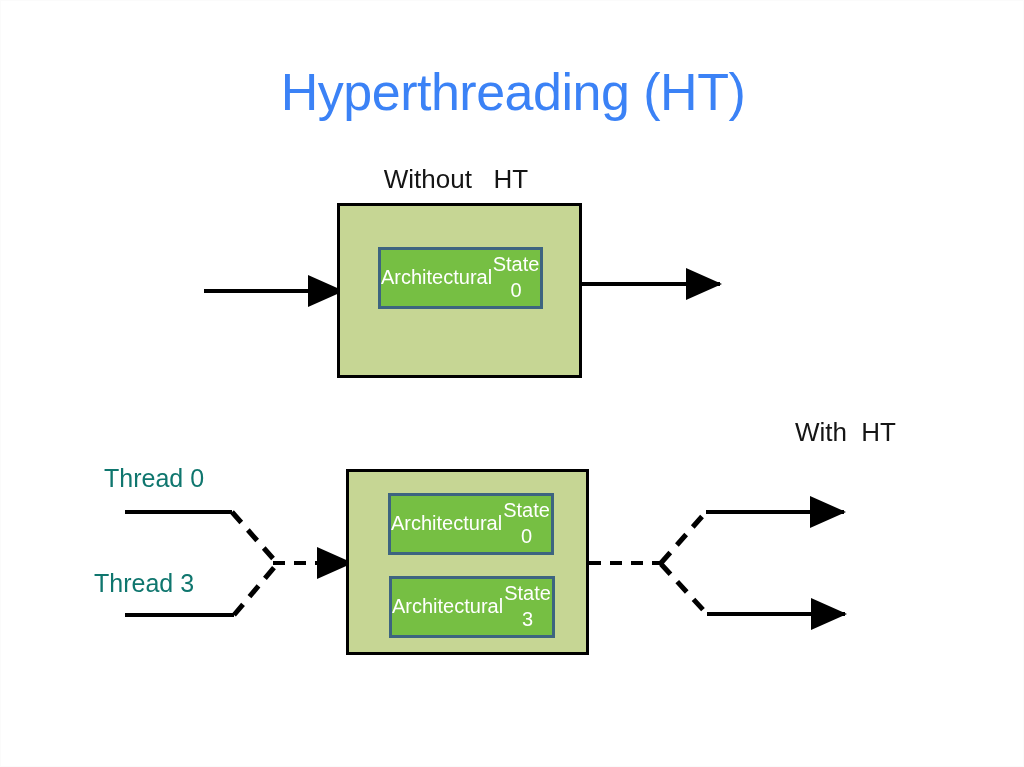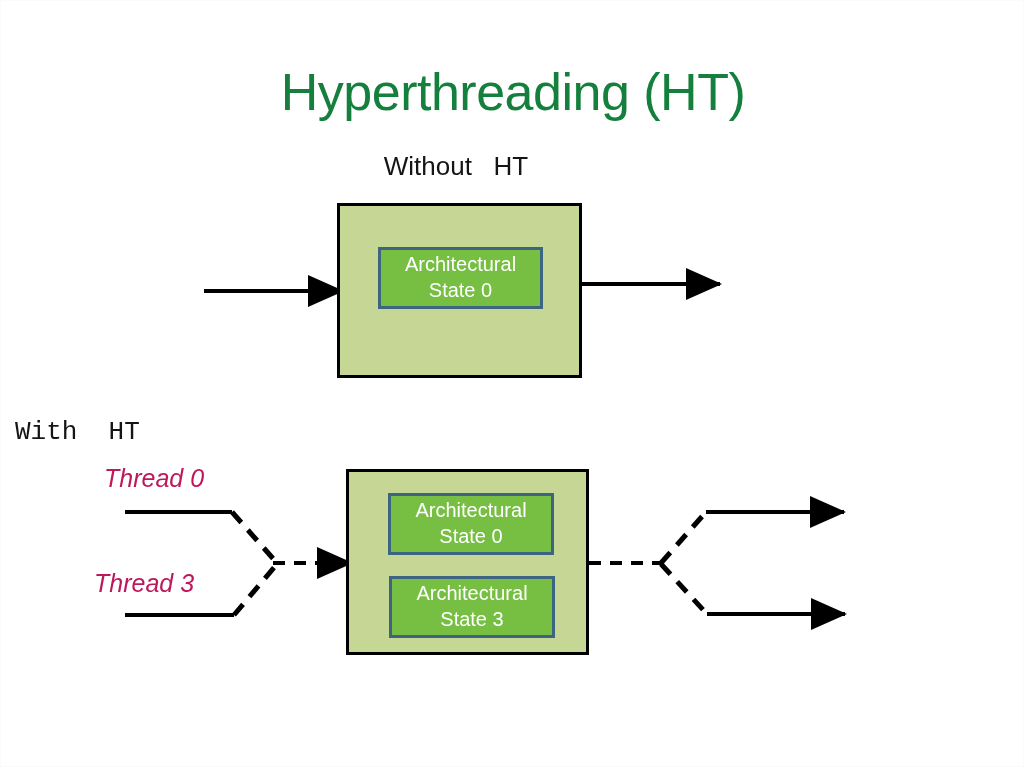--- a/index.html
+++ b/index.html
@@ -30,43 +30,41 @@
     color: #000000;
     line-height: 1.05;
   }
   #slide-title {
     left: 0;
     top: 64px;
     width: 1024px;
     text-align: center;
     font-size: 52px;
     letter-spacing: -0.5px;
-    color: #15803d;
+    color: #3b82f6;
   }
   .section-label {
     font-size: 26px;
     color: #151515;
   }
   #label-without {
     left: 0;
-    top: 152px;
+    top: 165px;
     width: 910px;
     text-align: center;
   }
   #label-with {
-    left: 14px;
+    left: 8px;
     top: 418px;
     width: 887px;
-    text-align: left;
-    font-family: Liberation Mono, monospace;
+    text-align: right;
   }
   .thread-label {
     font-size: 25px;
-    color: #be185d;
-    font-style: italic;
+    color: #0f766e;
   }
   #thread0-label { left: 103px; top: 464px; }
   #thread1-label { left: 93px; top: 569px; }
 
   .outer-box {
     position: absolute;
     background: #c6d694;
     border: 3px solid #000000;
     box-sizing: border-box;
   }
@@ -81,21 +79,21 @@
     top: 468px;
     width: 243px;
     height: 186px;
   }
   .state-box {
     position: absolute;
     background: #76bf43;
     border: 3px solid #3d6480;
     box-sizing: border-box;
     display: flex;
-    flex-direction: column;
+    flex-direction: row;
     align-items: center;
     justify-content: center;
     color: #ffffff;
     font-size: 20px;
     line-height: 1.28;
     text-align: center;
   }
   #state-box-a {
     left: 374px;
     top: 243px;

